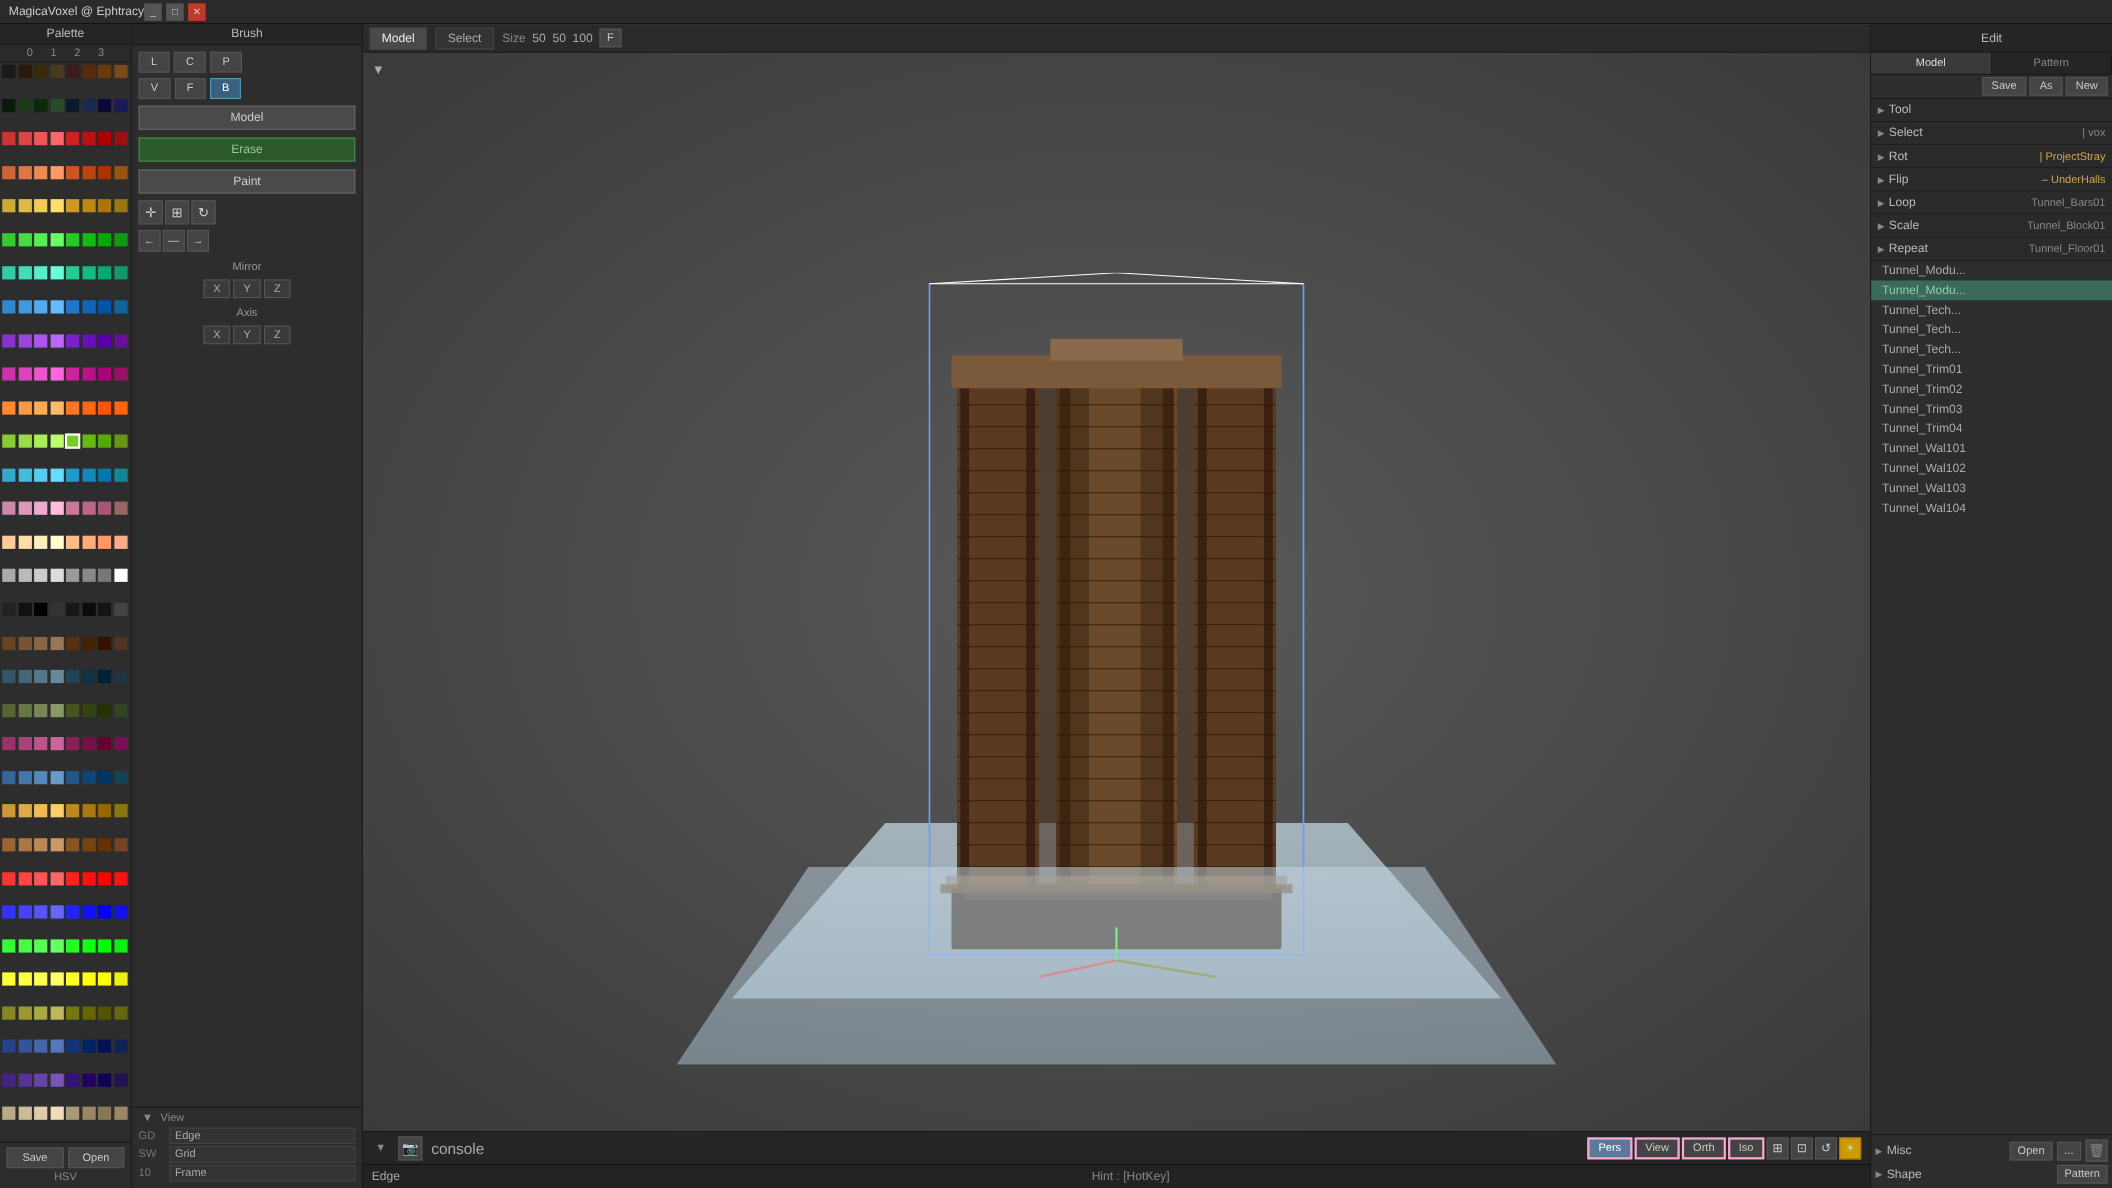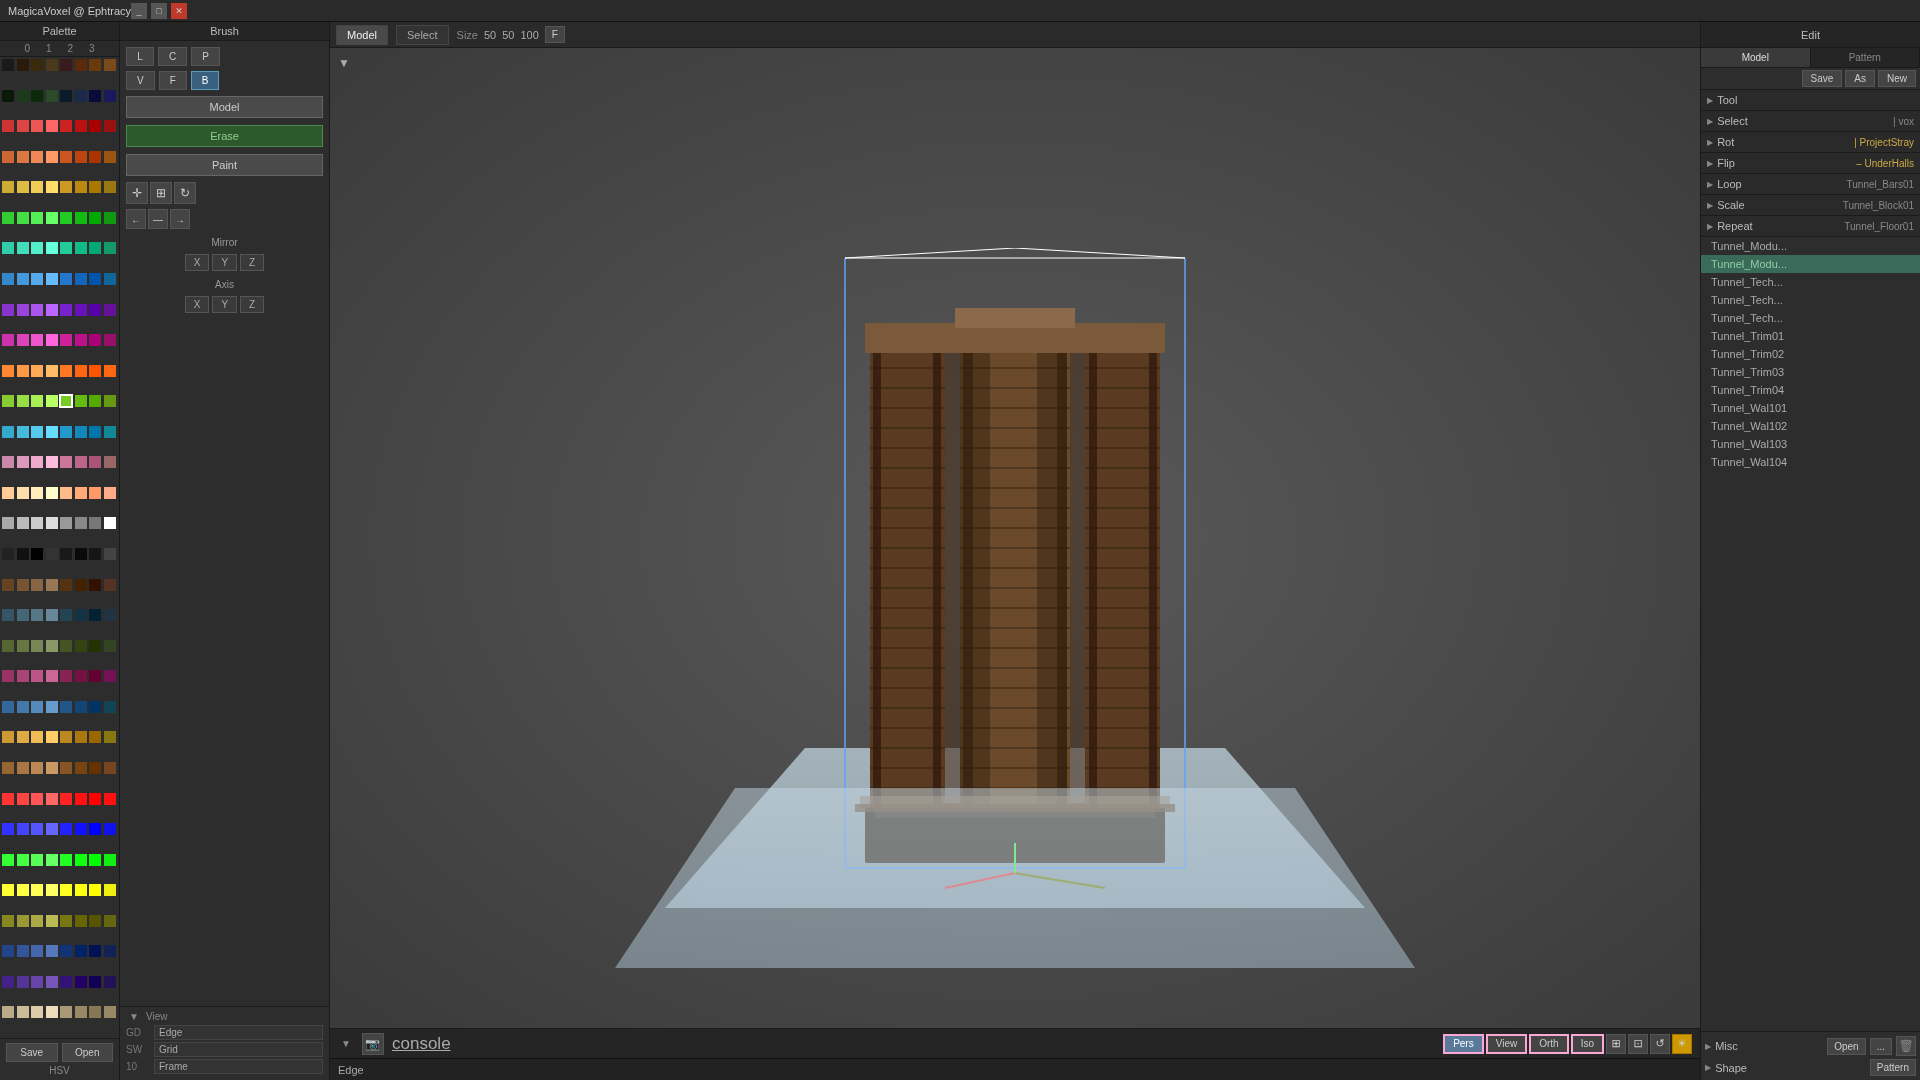--- a/index.html
+++ b/index.html
@@ -379,24 +379,23 @@
       background: #444;
       border: 1px solid #555;
       cursor: pointer;
       display: flex;
       align-items: center;
       justify-content: center;
       color: #ccc;
       font-size: 12px;
     }
     .console-input {
-      font-size: 17px;
+      font-size: 14px;
       color: #aaa;
       flex: 1;
-      text-decoration: underline;
     }
     .view-mode-btns {
       display: flex;
       gap: 2px;
       margin-left: auto;
     }
     .vm-btn {
       padding: 2px 8px;
       background: #444;
       border: 2px solid #f9a8d4;
@@ -1096,20 +1095,21 @@
         <button class="vm-btn">Iso</button>
         <div class="icon-btn-small">⊞</div>
         <div class="icon-btn-small">⊡</div>
         <div class="icon-btn-small">↺</div>
         <div class="icon-btn-small" style="background:#cc9900;border-color:#aa7700;">☀</div>
       </div>
     </div>
 
     <div id="status-bar">
       <span style="font-size:11px;color:#aaa;">Edge</span>
+      <div id="hint-text">Hint : [HotKey]</div>
     </div>
   </div>
 
   <div id="right-panel">
     <div id="right-header">
       <div id="right-header-title">Edit</div>
     </div>
     <div id="right-tabs">
       <div class="right-tab active">Model</div>
       <div class="right-tab">Pattern</div>

